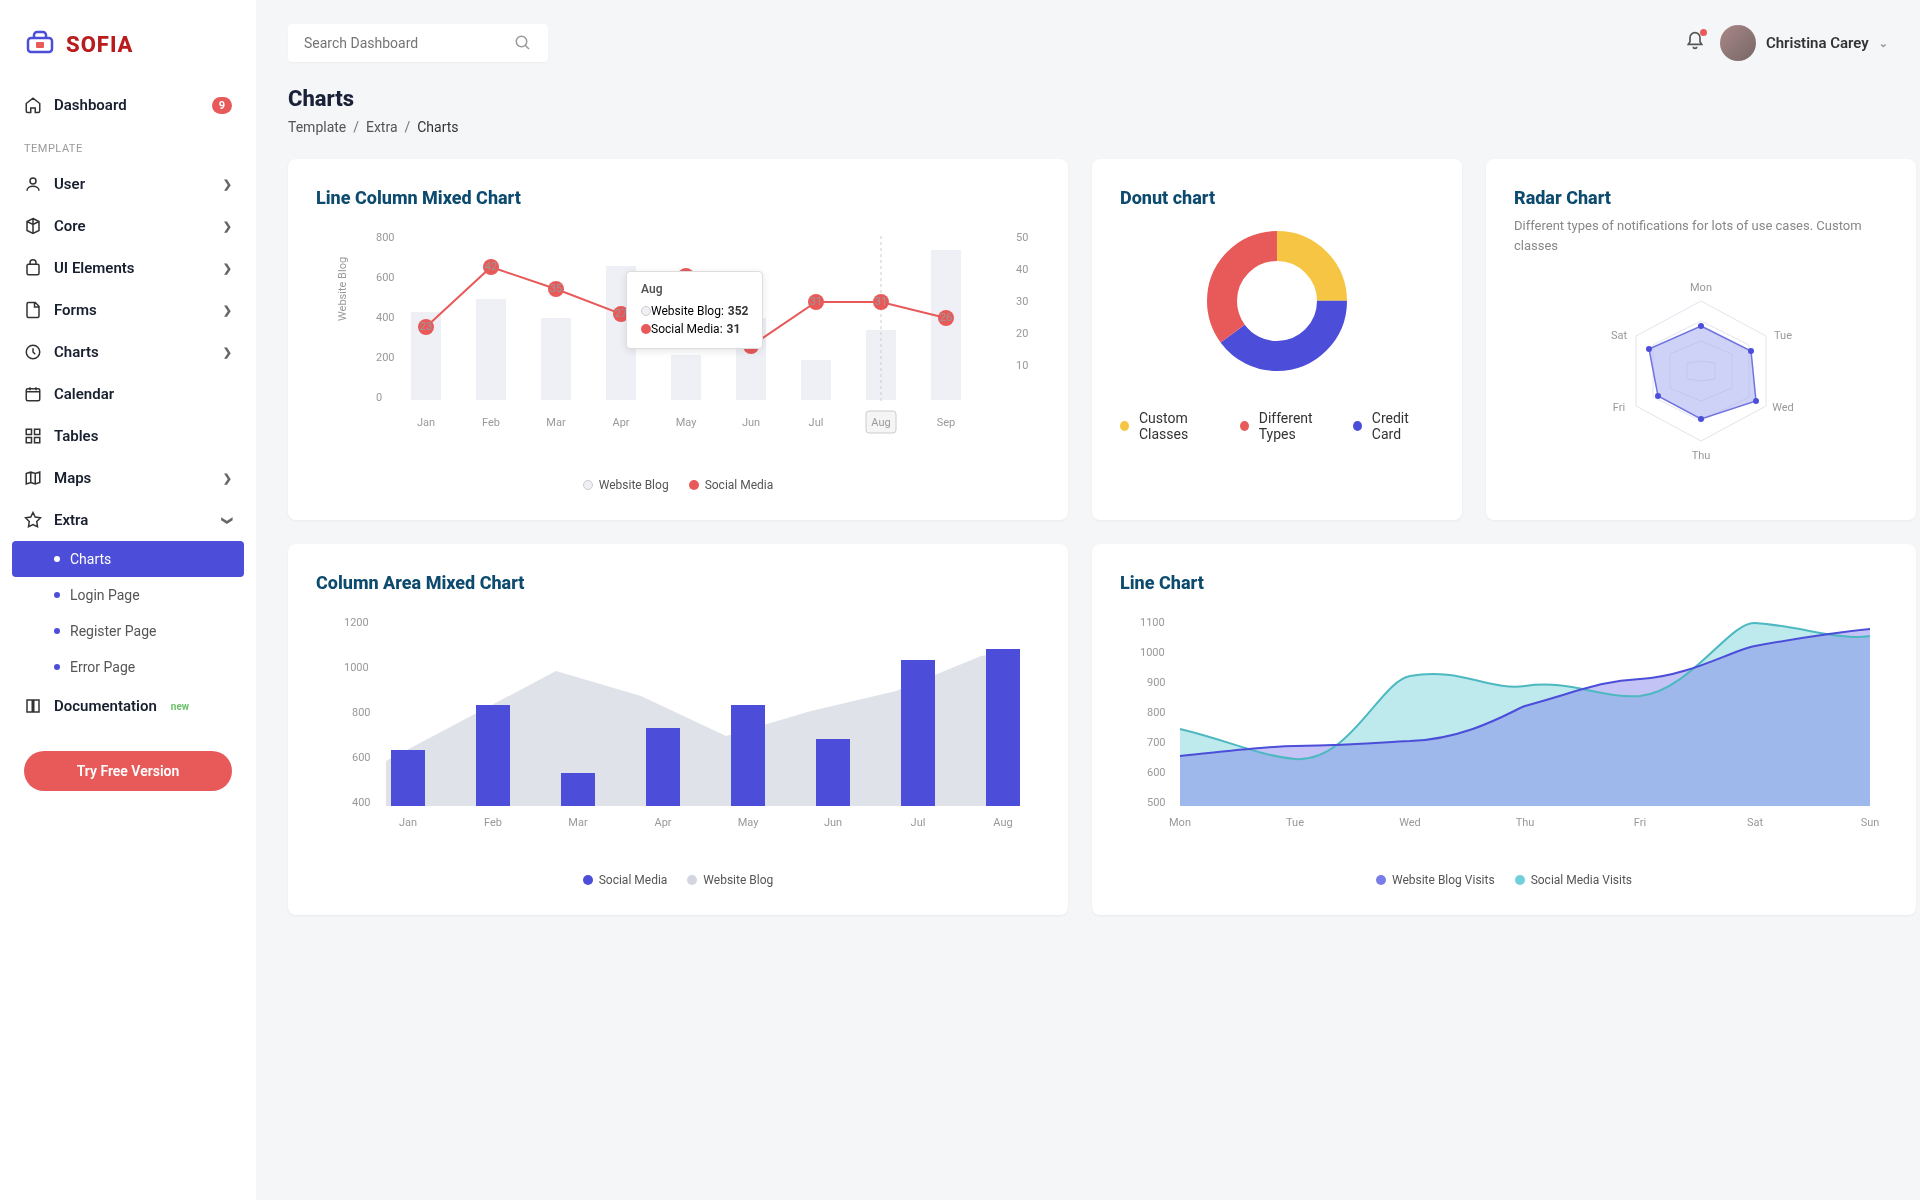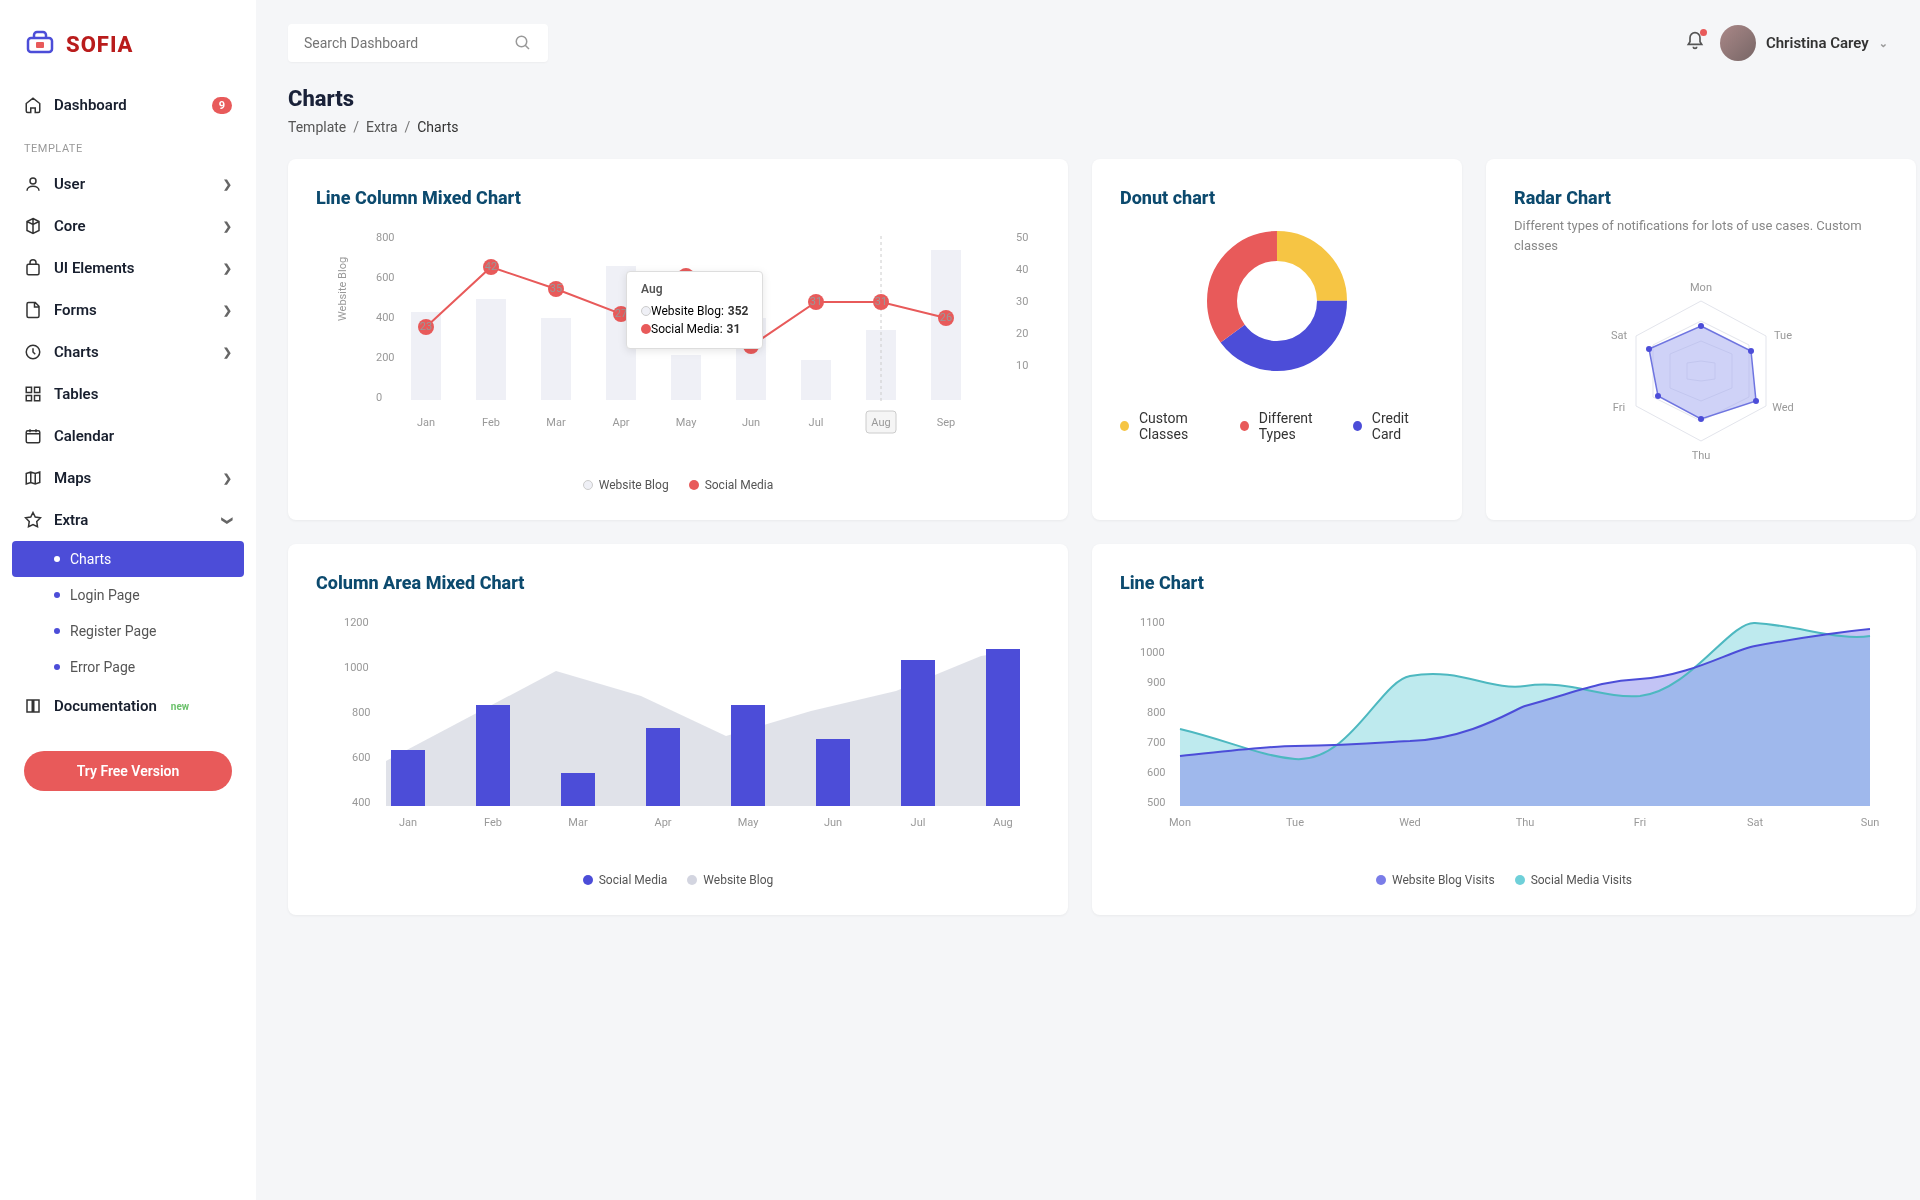--- a/index.html
+++ b/index.html
@@ -103,33 +103,33 @@
   <div class="nav-item">
       <svg class="ic" viewBox="0 0 24 24">
         <circle cx="12" cy="12" r="9" fill="none" stroke="#333" stroke-width="2"></circle>
         <path d="M12 7v5l3 3" fill="none" stroke="#333" stroke-width="2"></path>
       </svg>
       <span>Charts</span>
       <span class="chev">❯</span>
     </div>
   <div class="nav-item">
       <svg class="ic" viewBox="0 0 24 24">
+        <rect x="3" y="5" width="18" height="16" rx="2" fill="none" stroke="#333" stroke-width="2"></rect>
+        <path d="M3 9h18 M8 3v4 M16 3v4" fill="none" stroke="#333" stroke-width="2"></path>
+      </svg>
+      <span>Calendar</span>
+    </div>
+  <div class="nav-item">
+      <svg class="ic" viewBox="0 0 24 24">
         <rect x="3" y="3" width="7" height="7" fill="none" stroke="#333" stroke-width="2"></rect>
         <rect x="14" y="3" width="7" height="7" fill="none" stroke="#333" stroke-width="2"></rect>
         <rect x="3" y="14" width="7" height="7" fill="none" stroke="#333" stroke-width="2"></rect>
         <rect x="14" y="14" width="7" height="7" fill="none" stroke="#333" stroke-width="2"></rect>
       </svg>
       <span>Tables</span>
-    </div>
-  <div class="nav-item">
-      <svg class="ic" viewBox="0 0 24 24">
-        <rect x="3" y="5" width="18" height="16" rx="2" fill="none" stroke="#333" stroke-width="2"></rect>
-        <path d="M3 9h18 M8 3v4 M16 3v4" fill="none" stroke="#333" stroke-width="2"></path>
-      </svg>
-      <span>Calendar</span>
     </div>
   <div class="nav-item">
       <svg class="ic" viewBox="0 0 24 24">
         <path d="M3 6l6-2 6 2 6-2v14l-6 2-6-2-6 2z M9 4v14 M15 6v14" fill="none" stroke="#333" stroke-width="2"></path>
       </svg>
       <span>Maps</span>
       <span class="chev">❯</span>
     </div>
   <div class="nav-item">
       <svg class="ic" viewBox="0 0 24 24">

